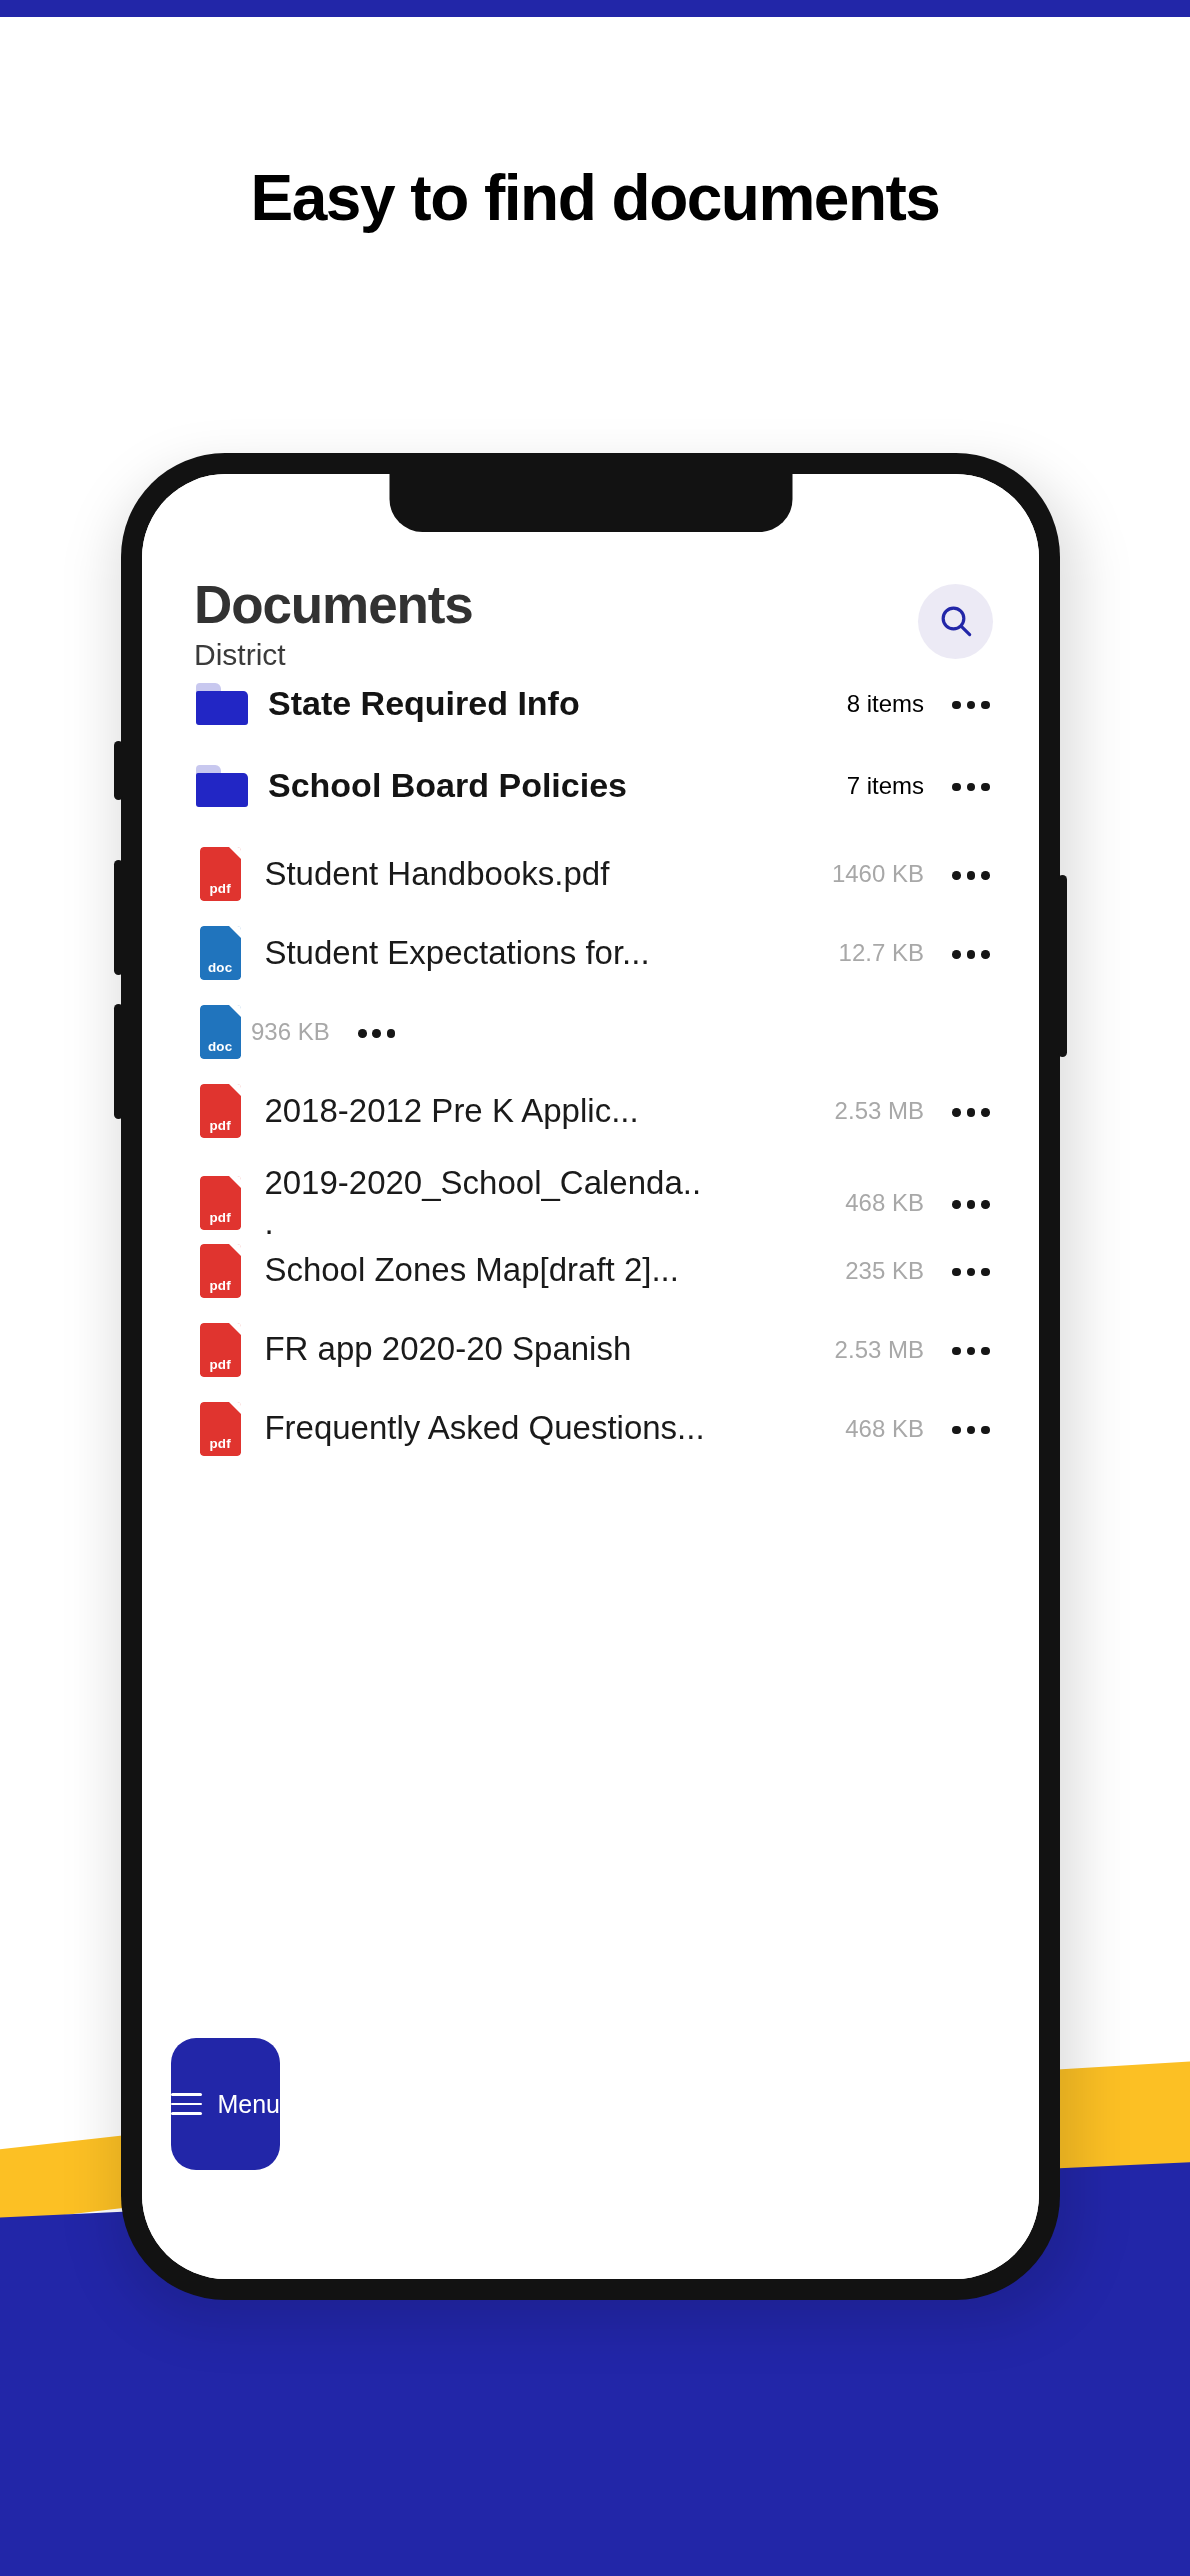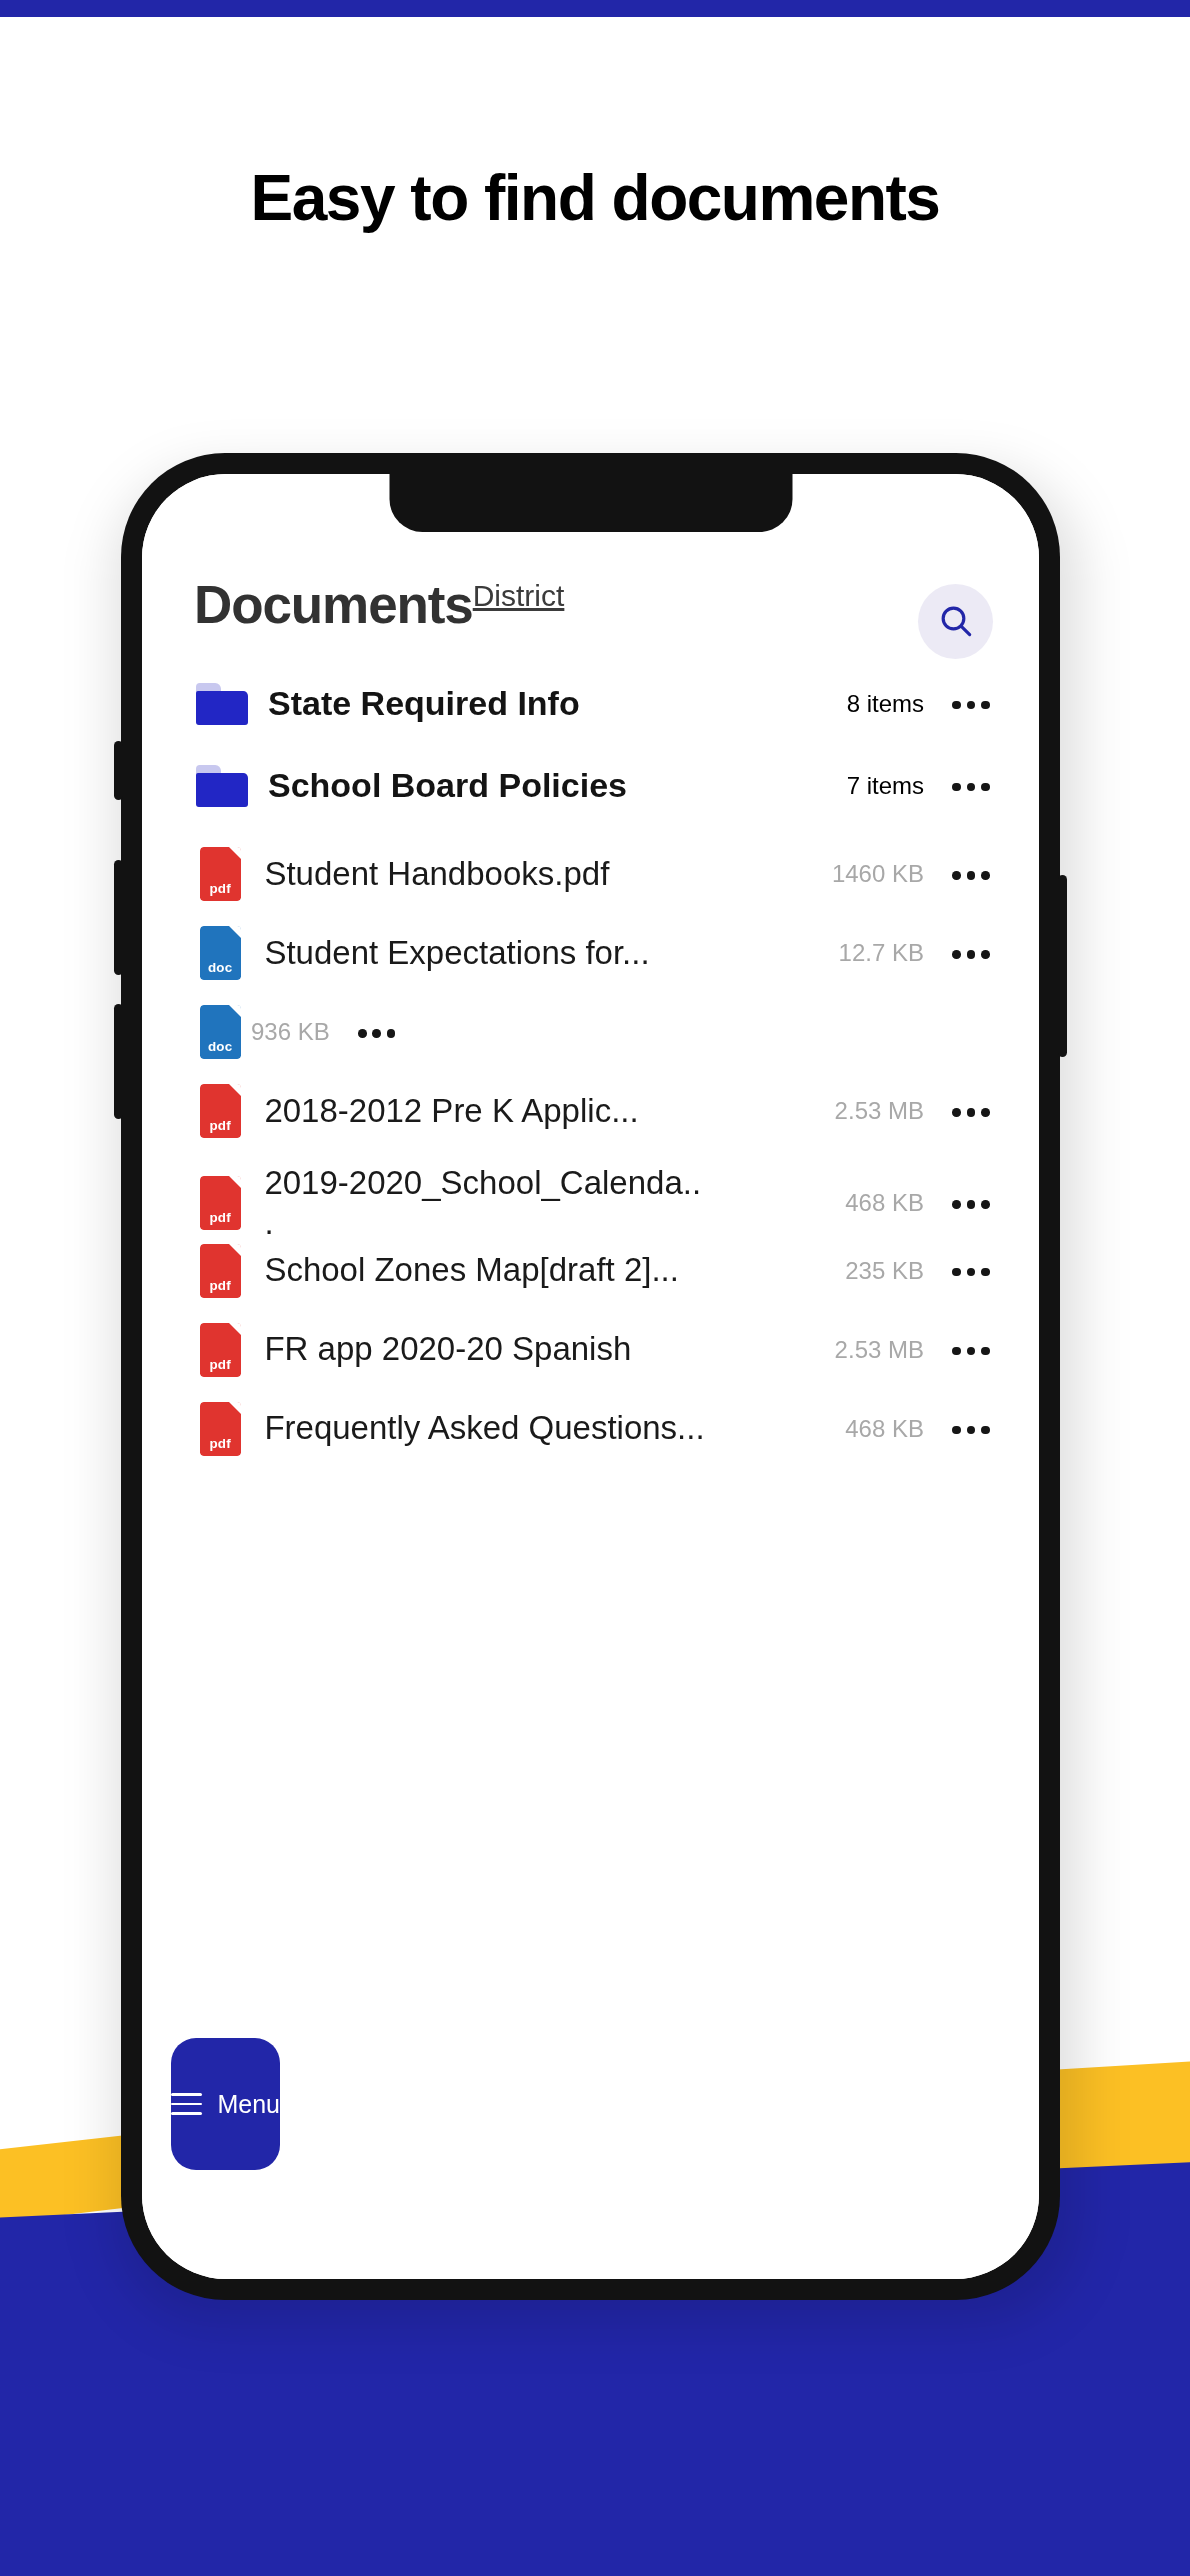--- a/index.html
+++ b/index.html
@@ -143,34 +143,33 @@
   .app-header {
     position: absolute;
     left: 0; top: 104px;
     width: 897px;
     display: flex;
     align-items: flex-start;
     justify-content: space-between;
     padding: 0 46px 0 52px;
     box-sizing: border-box;
   }
-  .title-block { display: flex; flex-direction: row; }
+  .title-block { display: flex; flex-direction: column; }
   .app-title {
     font-size: 53px;
     font-weight: 900;
     color: #323232;
     letter-spacing: -1.1px;
     line-height: 1.0;
   }
   .app-subtitle {
-    margin-top: 1px;
+    margin-top: 7px;
     font-size: 30px;
     color: #3b3b3b;
     font-weight: 400;
-    text-decoration: underline;
   }
   .search-btn {
     width: 75px; height: 75px;
     border-radius: 50%;
     background: #eceaf5;
     display: flex;
     align-items: center;
     justify-content: center;
     margin-top: 5.8px;
     flex: none;

